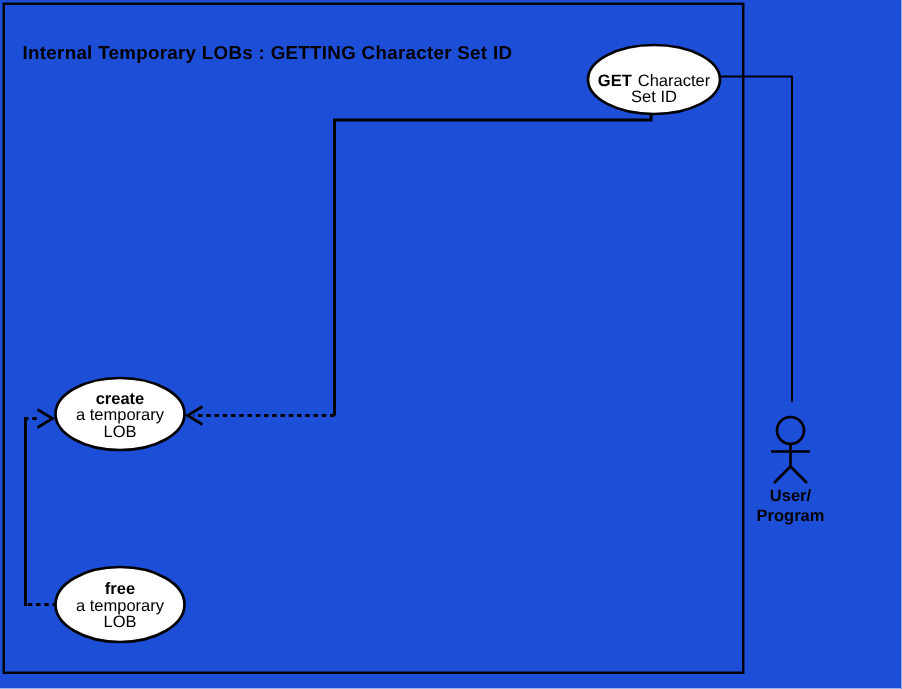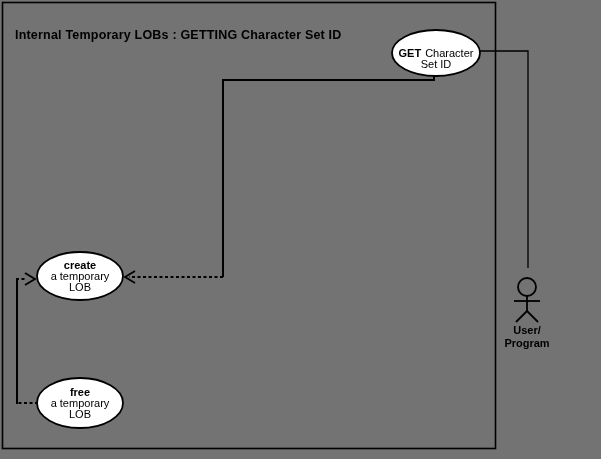--- a/index.html
+++ b/index.html
@@ -4,21 +4,21 @@
 <style>
   html, body {
     margin: 0;
     padding: 0;
     background: #ffffff;
   }
   .stage {
     position: relative;
     width: 601px;
     height: 459px;
-    background: #737373;
+    background: #1d4ed8;
     font-family: "Liberation Sans", sans-serif;
     overflow: hidden;
   }
   svg text {
     fill: #000000;
     font-family: "Liberation Sans", sans-serif;
   }
   .t-title {
     font-size: 12.5px;
     font-weight: bold;

